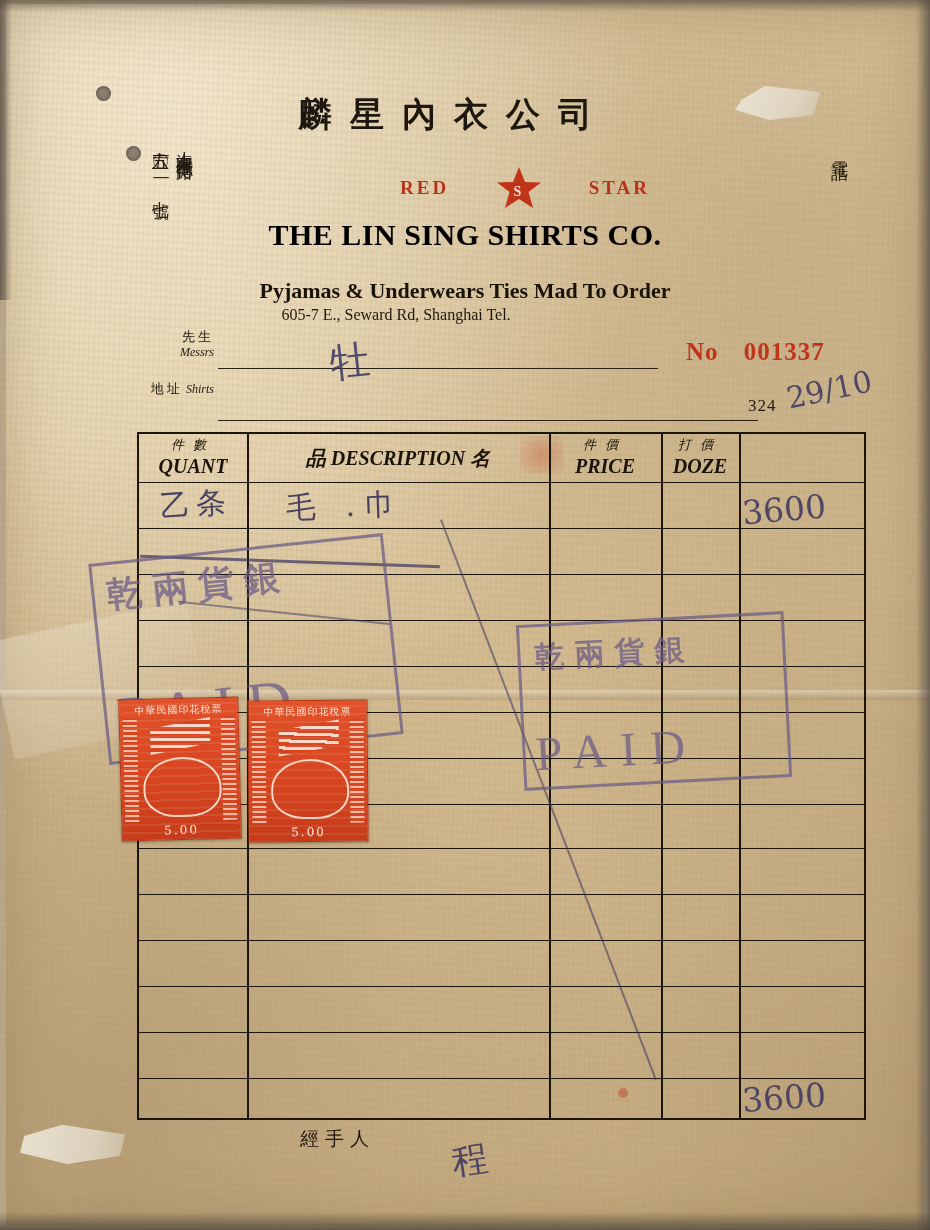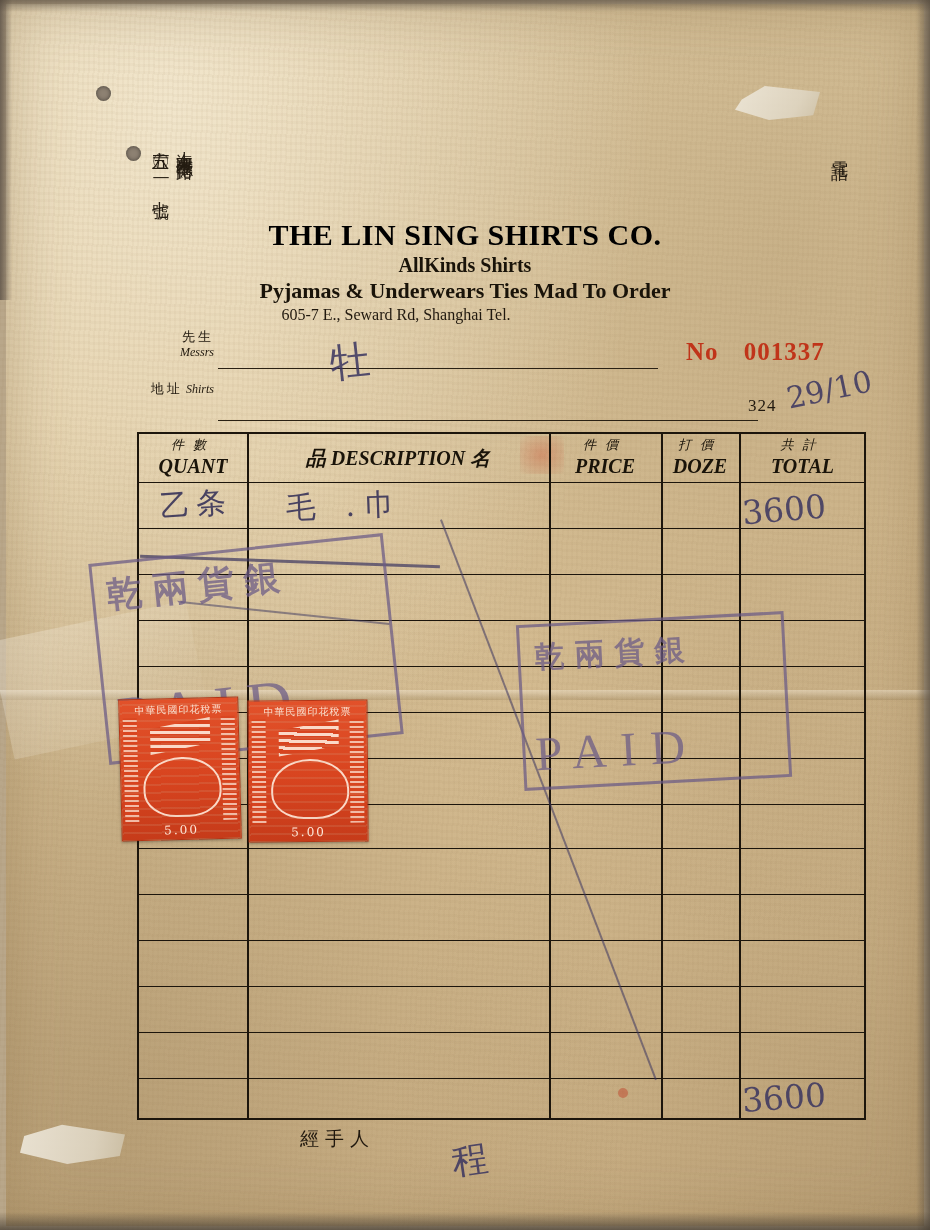--- a/index.html
+++ b/index.html
@@ -449,24 +449,34 @@
   <div class="edge edge-top"></div>
   <div class="edge edge-bottom"></div>
 
   <div class="tear tear-tr"></div>
   <div class="tear tear-bl"></div>
   <div class="hole" style="left:96px; top:86px;"></div>
   <div class="hole" style="left:126px; top:146px;"></div>
 
   <div class="content">
 
-
+    <div class="hdr-cn">麟星內衣公司</div>
+
+    <div class="redstar-line">
+      <span>RED</span>
+      <span class="star">
+        <svg width="46" height="44" viewBox="0 0 46 44">
+          <polygon points="23,1 29,16 45,16.5 32.5,26 37,42 23,33 9,42 13.5,26 1,16.5 17,16" fill="#c0341a"></polygon>
+          <text x="23" y="30" font-size="14" fill="#f7e2cf" text-anchor="middle" font-family="Liberation Serif, serif">S</text>
+        </svg>
+      </span>
+      <span>STAR</span>
+    </div>
 
     <div class="co-name">THE LIN SING SHIRTS CO.</div>
-    <div class="co-sub1">AllKinds Shirts</div>
     <div class="co-sub2">Pyjamas &amp; Underwears Ties Mad To Order</div>
     <div class="co-addr">605-7 E., Seward Rd, Shanghai  Tel.</div>
 
     <div class="side-cn-left">
       <span class="cn-vert col">六〇五——七號</span>
       <span class="cn-vert col">上海東熙華德路</span>
     </div>
     <div class="side-cn-right cn-vert">電話</div>
 
     <div class="field-label" style="left:150px; top:330px;">
@@ -521,24 +531,20 @@
         <span class="cn">件價</span>
         <span class="en">PRICE</span>
       </div>
       <div class="th" style="left:108px; width:302px; line-height:44px;">
         <span style="font-size:20px; font-weight:700;">品 DESCRIPTION 名</span>
       </div>
       <div class="th" style="left:522px; width:78px;">
         <span class="cn">打價</span>
         <span class="en">DOZE</span>
       </div>
-      <div class="th" style="left:600px; width:127px;">
-        <span class="cn">共計</span>
-        <span class="en">TOTAL</span>
-      </div>
     </div>
 
     <div class="ink hw-qty">乙条</div>
     <div class="ink hw-desc">毛  .巾</div>
     <div class="ink hw-total1">3600</div>
     <div class="ink hw-total2">3600</div>
     <div class="ink hw-messrs">牡</div>
     <div class="ink hw-date">29/10</div>
     <div class="hw-strike"></div>
     <div class="hw-diag"></div>

